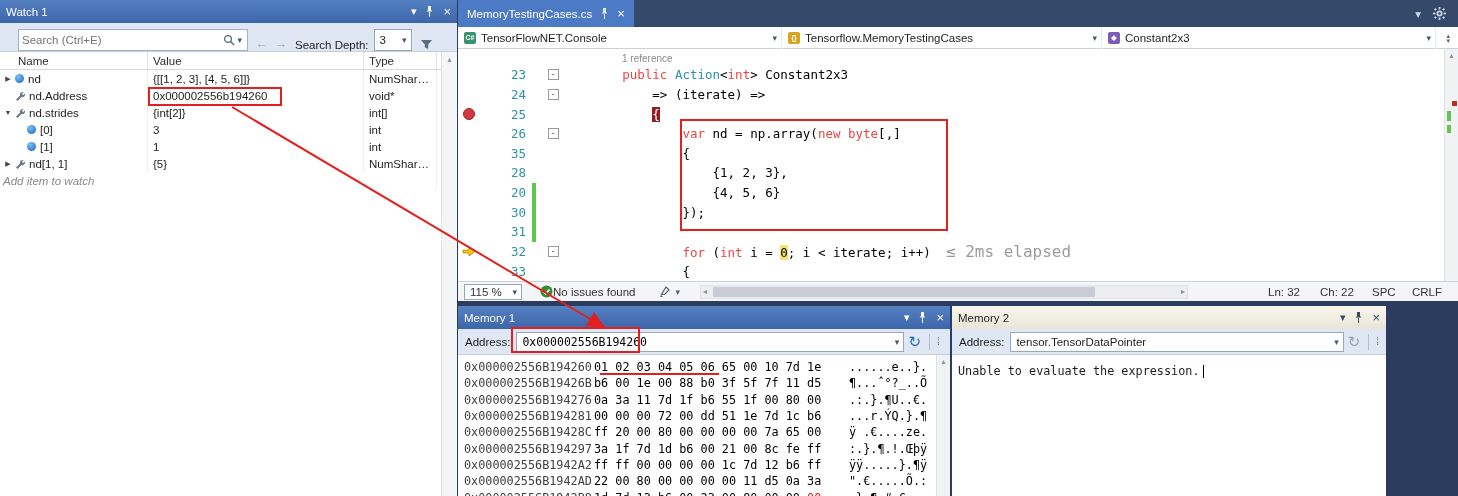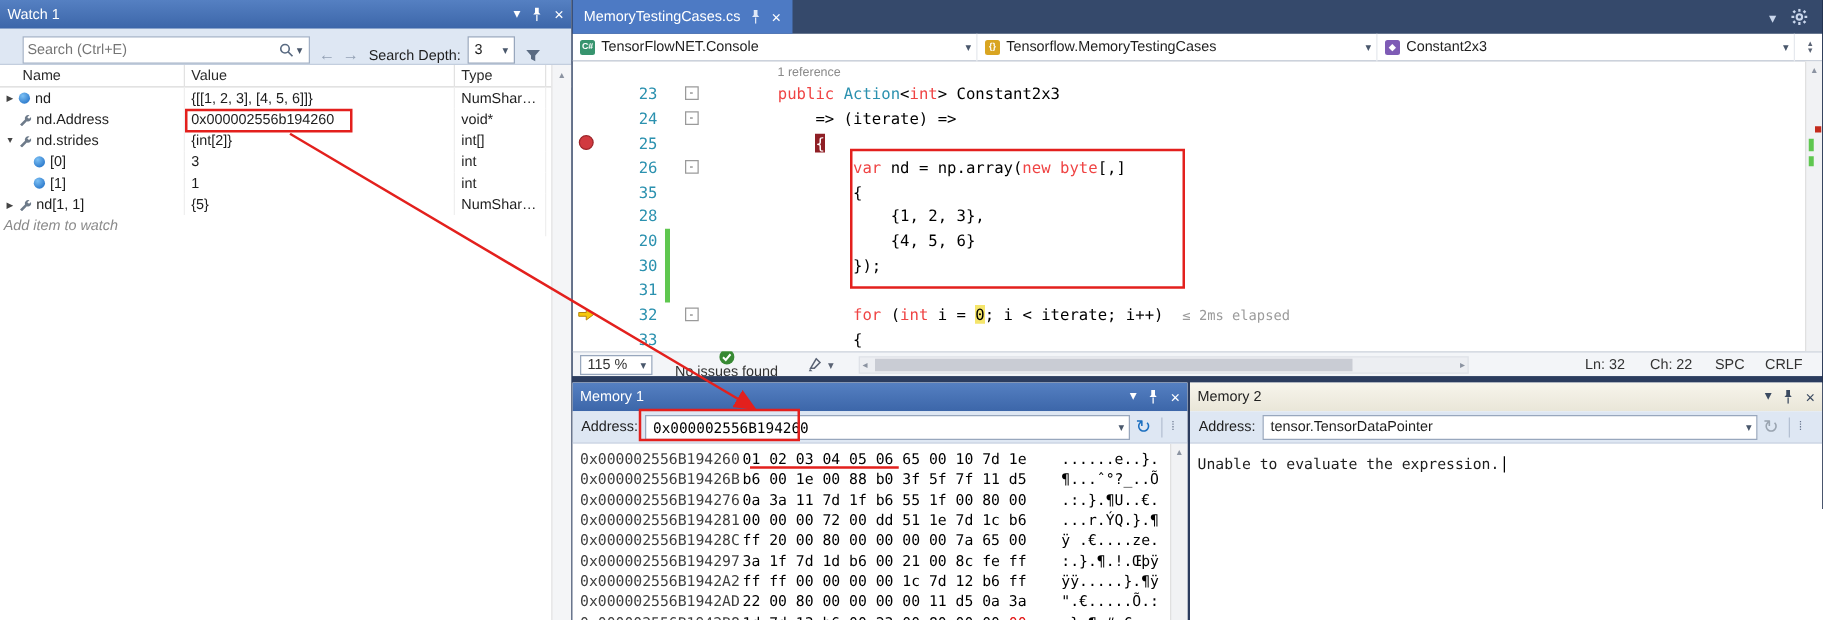--- a/index.html
+++ b/index.html
@@ -80,40 +80,40 @@
   .codelens { color:#8a8a8a; font-size:10px; padding-left:164px; padding-bottom:1px;}
   .cl { display:flex; height:19.64px; align-items:center; }
   .glyph { width:22px; flex:0 0 auto; display:flex; align-items:center; justify-content:center; }
   .lnum { width:50px; flex:0 0 auto; text-align:right; color:#2b91af; font-family:"DejaVu Sans Mono", monospace; font-size:12.5px; padding-right:4px;}
   .cbar { width:14px; flex:0 0 auto; }
   .outl { width:18px; flex:0 0 auto; display:flex; align-items:center; justify-content:center; }
   .obox { width:11px; height:11px; border:1px solid #9a9a9a; background:#fff; color:#555;
           font-size:9px; line-height:8px; text-align:center; }
   .codetext { white-space:pre; font-family:"DejaVu Sans Mono", monospace; font-size:12.5px; color:#000; }
   .tk-kw { color:#ef4444; } .tk-type { color:#2b91af; }
-  .tk-hl { background:#f5e56b; } .tk-perf { color:#9b9b9b; font-size:11px; }
+  .tk-hl { background:#f5e56b; } .tk-perf { color:#9b9b9b; font-size:16px; }
   .tk-bp { background:#8f1f25; color:#fff; }
   .bp-circle { width:12px; height:12px; border-radius:50%; background:#d1393f; border:1px solid #9c2328; }
   .change-bar { position:absolute; left:74px; top:134px; width:4px; height:59px; background:#5fc74f; }
   .ed-scroll { position:absolute; right:0; top:0; bottom:0; width:14px; background:#f1f2f4; border-left:1px solid #e0e0e0; }
   .ed-scroll .up { display:block; text-align:center; color:#8b93a1; font-size:8px; padding-top:2px;}
   .mark { position:absolute; }
 
   .statusbar { height:20px; background:#f3f5f8; border-top:1px solid #ccd2dc; display:flex; align-items:center; padding:0 6px; color:#333; }
   .zoom-combo { width:58px; height:16px; margin-right:18px; }
-  .issues { display:flex; align-items:center; gap:0; margin-right:24px;flex-direction:column;}
+  .issues { display:flex; align-items:center; gap:0; margin-right:24px;}
   .cleanup { display:flex; align-items:center; gap:3px; color:#5a6374; margin-right:20px;}
   .hscroll { width:488px; height:14px; background:#eceef2; border:1px solid #dfe2e8; display:flex; align-items:center; color:#8b93a1; font-size:8px; }
   .hthumb { height:10px; background:#c9ccd4; width:382px; margin-left:4px;}
   .status-right { margin-left:auto; display:flex; gap:0; }
   .status-right span { width:52px; text-align:left;}
 
   
   #memory1 { left:458px; top:306px; width:492px; height:190px; }
-  #memory2 { left:952px; top:306px; width:506px; height:190px; }
+  #memory2 { left:952px; top:306px; width:434px; height:190px; }
   .addr-label { margin:0 6px 0 3px; }
   .mem-body { position:relative; background:#fff; height:141px; overflow:hidden; padding-top:4px; }
   .mem-row { display:flex; height:16.3px; align-items:center; font-family:"DejaVu Sans Mono", monospace; font-size:11.8px; white-space:pre; }
   .m-addr { width:136px; color:#404040; padding-left:6px; flex:0 0 auto;}
   .m-hex { width:255px; color:#000; flex:0 0 auto;}
   .m-red { color:#e31212; }
   .m-ascii { color:#000; }
   .mem-scroll { position:absolute; right:0; top:0; bottom:0; width:14px; background:#f1f2f4; border-left:1px solid #e0e0e0; text-align:center; color:#8b93a1; font-size:8px; padding-top:2px;}
   .mem2-msg { padding:5px 0 0 6px; font-family:"DejaVu Sans Mono", monospace; font-size:11.8px; display:flex; align-items:center;}
   .caret { display:inline-block; width:1px; height:13px; background:#000; margin-left:4px; }

